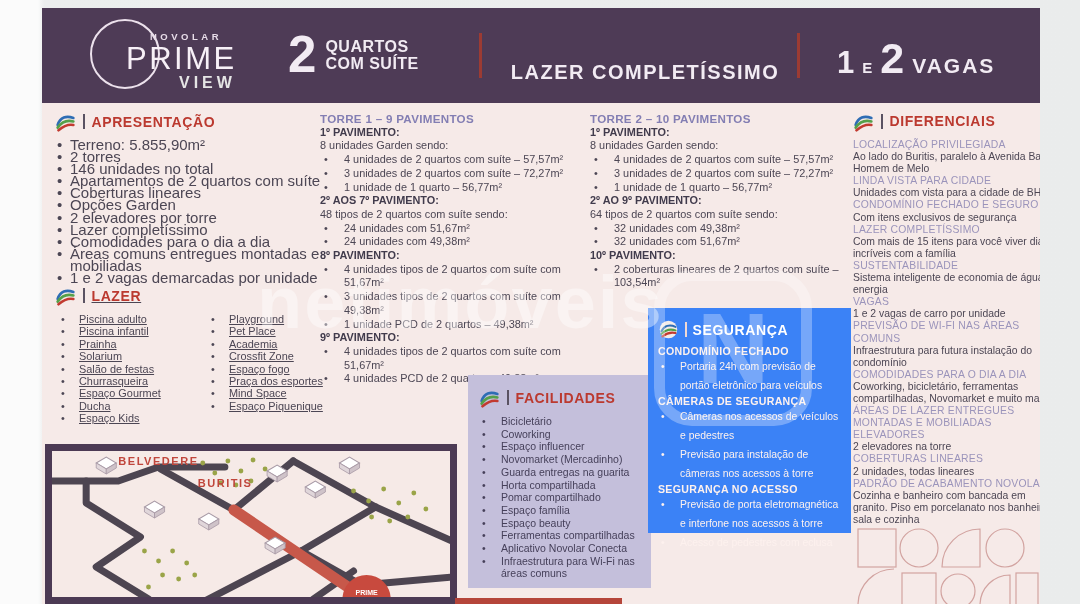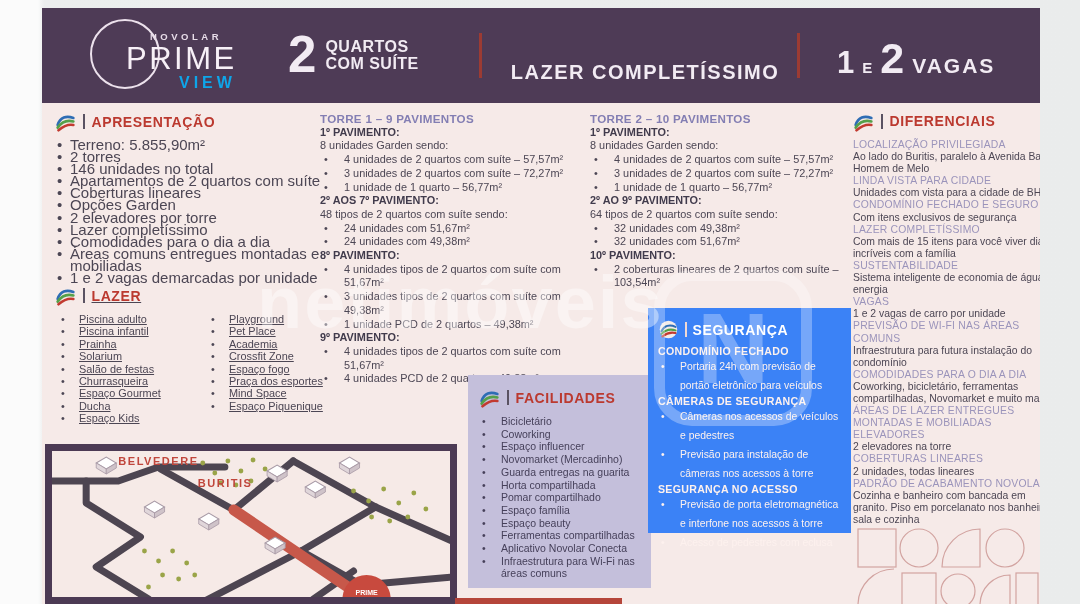--- a/index.html
+++ b/index.html
@@ -12,21 +12,21 @@
   .page { position:absolute; left:42px; top:8px; width:998px; height:596px;
           background:#f6eae8; overflow:hidden; }
 
   
   .hdr { position:absolute; top:0; left:0; width:998px; height:95px; background:#4e3b56; color:#f2ebf3; }
   .logo { position:absolute; left:46px; top:0; width:170px; height:95px; }
   .logo .circ { position:absolute; left:2px; top:11px; width:70px; height:70px;
                 border:2px solid #ece1ec; border-radius:50%; }
   .logo .nov  { position:absolute; left:62px; top:23px; font-size:9.5px; letter-spacing:3.5px; font-weight:600; color:#e7dce8; }
   .logo .prime{ position:absolute; left:38px; top:33px; font-size:31px; font-weight:500; letter-spacing:2.5px; color:#f7f0f7; }
-  .logo .view { position:absolute; left:91px; top:66px; font-size:16px; font-weight:800; letter-spacing:4px; color:#0ea5e9; }
+  .logo .view { position:absolute; left:91px; top:66px; font-size:16px; font-weight:800; letter-spacing:4px; color:#e5e5e5; }
   .h-units { position:absolute; left:246px; top:23px; display:flex; gap:9px; }
   .h-units .num  { font-size:51px; font-weight:600; line-height:48px; }
   .h-units .lines{ margin-top:7px; font-size:16px; font-weight:800; letter-spacing:.5px; line-height:17px; }
   .hdiv { position:absolute; top:25px; width:3px; height:45px; background:#9c3b33; }
   .hdiv.d1 { left:437px; } .hdiv.d2 { left:755px; }
   .h-lazer { position:absolute; left:452px; top:53px; width:302px; text-align:center;
              font-size:20px; font-weight:800; letter-spacing:1.5px; }
   .h-vagas { position:absolute; left:795px; top:26px; display:flex; align-items:baseline; gap:8px; }
   .h-vagas .v1 { font-size:31px; font-weight:700; }
   .h-vagas .ve { font-size:15px; font-weight:600; }

